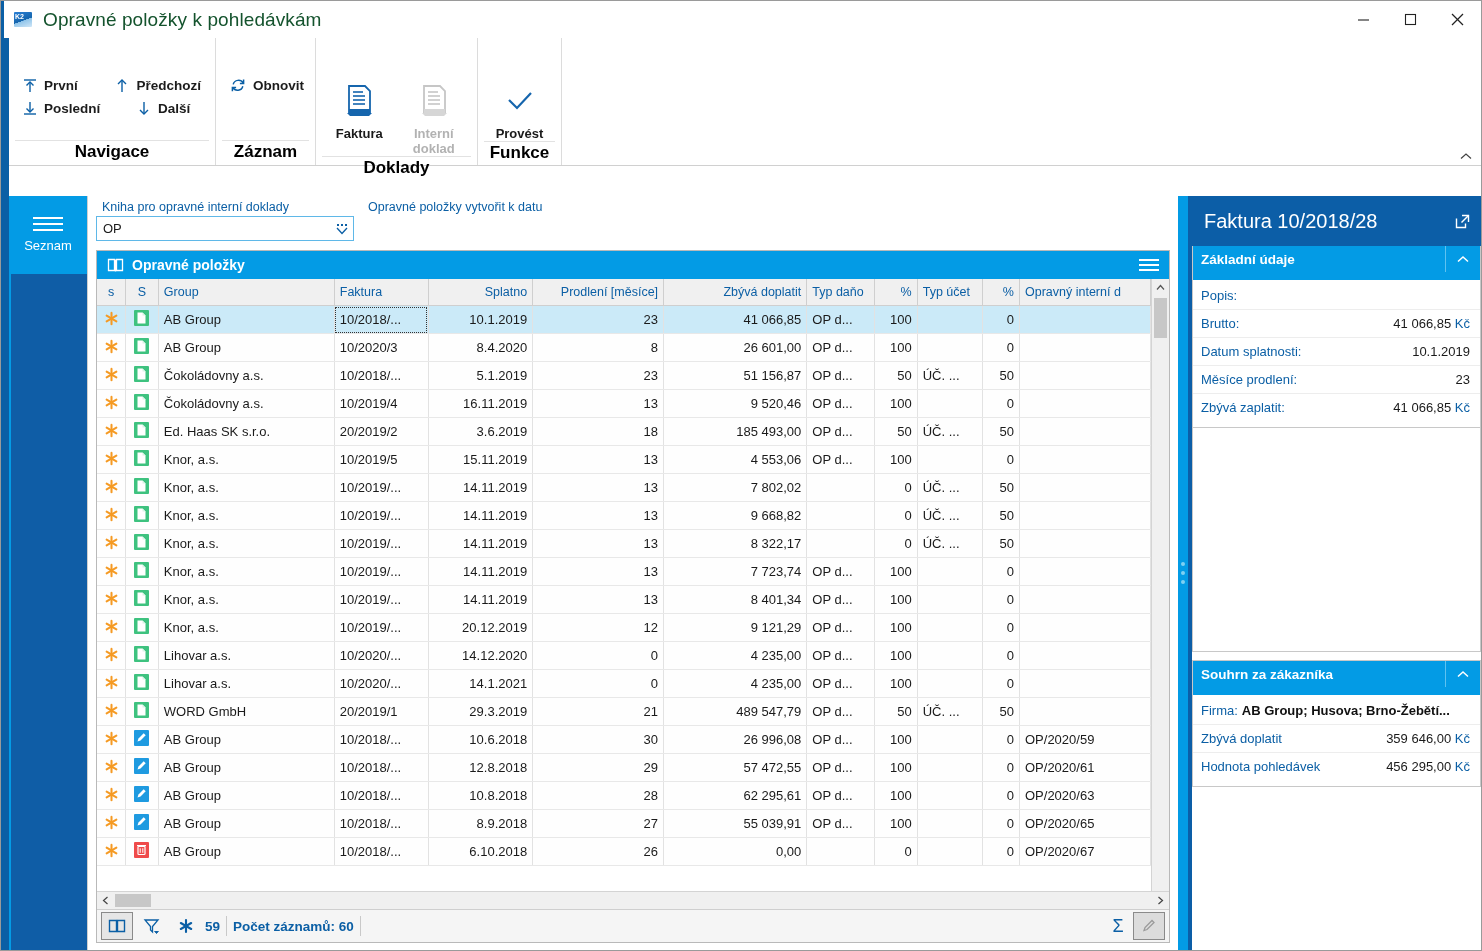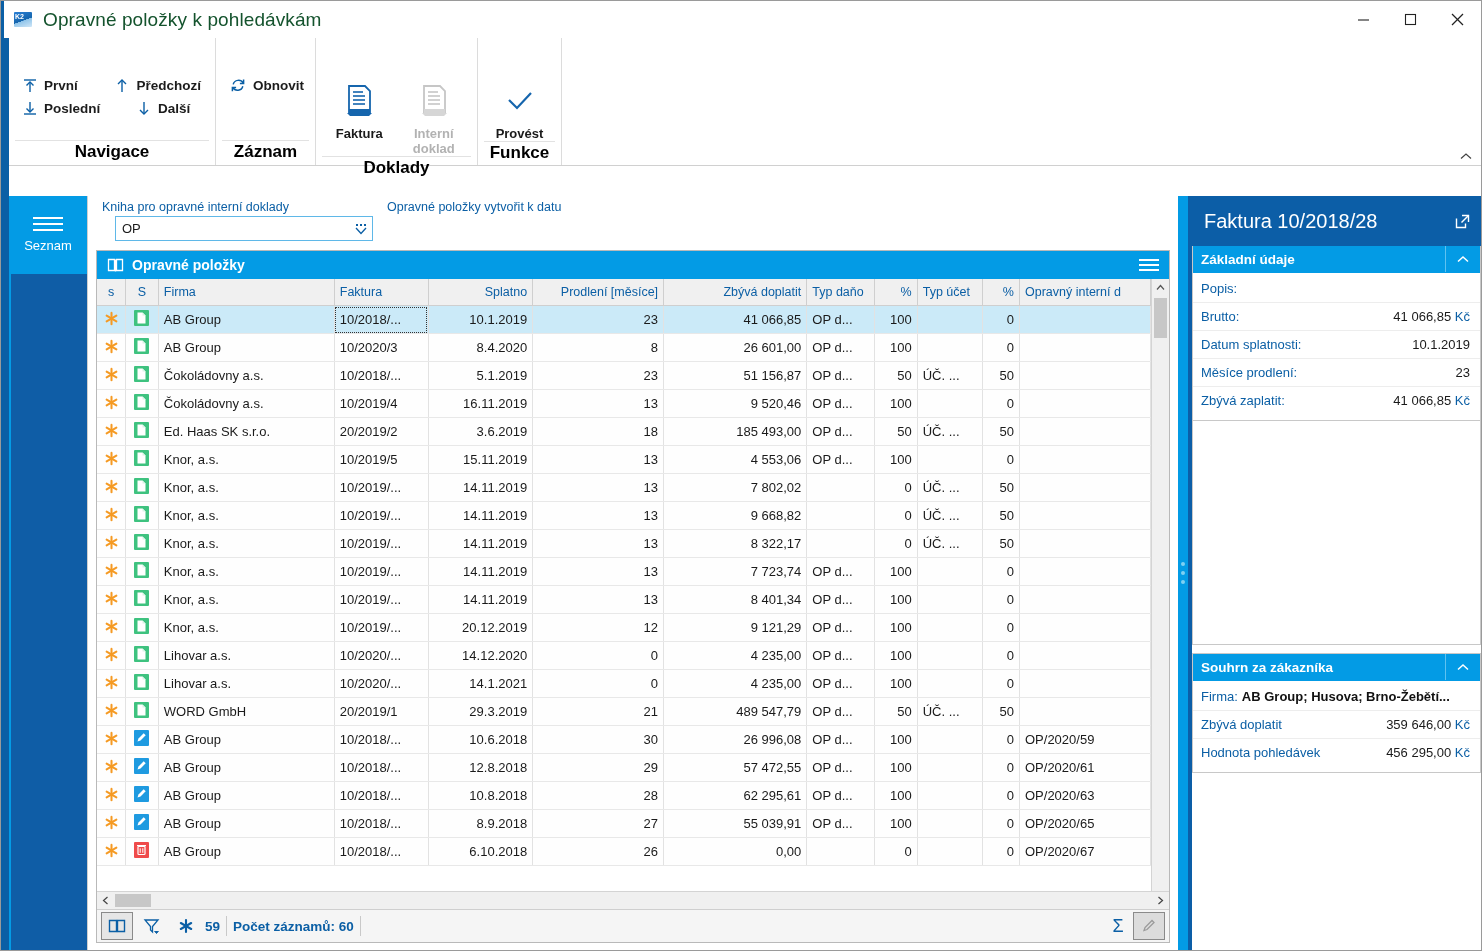--- a/index.html
+++ b/index.html
@@ -180,21 +180,21 @@
   .pfield .plabel {
     font-size: 12.5px; color: #0b5fa5; padding: 2px 4px 2px 6px;
   }
   .pinput {
     height: 25px; box-sizing: border-box;
     border: 1px solid #5fb8e8;
     background: #ffffff;
     display: flex; align-items: center;
     font-size: 13px; color: #1a1a1a;
   }
-  .pinput.book { width: 258px; padding-left: 6px; margin-left: 19px; }
+  .pinput.book { width: 258px; padding-left: 6px; }
   .pinput.date { width: 262px; padding-right: 4px; justify-content: flex-end; }
   .pinput .val { flex: 1; }
   .pinput .ddot {
     width: 22px; display: flex; align-items: center; justify-content: center;
     color: #0b5fa5;
   }
 
   
   .gridwrap {
     flex: 1; margin: 0 8px 0 8px;
@@ -309,21 +309,21 @@
   .rp-head .t { font-size: 20px; }
   .rp-head .pop { margin-left: auto; display:flex; }
   .card {
     margin: 0; border: 1px solid #c8c8c8; border-top: none;
     display: flex; flex-direction: column;
     background: #fff;
   }
   .card-hd {
     height: 26px; flex: 0 0 26px;
     background: #039be5; color: #ffffff;
-    display: flex; align-items: center; padding: 0 0 1px 8px;
+    display: flex; align-items: center; padding: 0 0 8px 8px;
     font-size: 13.5px; font-weight: bold;
   }
   .card-hd .chev {
     margin-left: auto; width: 34px; height: 26px;
     display: flex; align-items: center; justify-content: center;
     border-left: 1px solid #5fc2f0;
   }
   .card-body { padding: 2px 0 6px 0; }
   .row {
     display: flex; align-items: center; height: 27px;
@@ -573,21 +573,21 @@
                   <col style="width:66px">
                 <col style="width:42px">
                   <col style="width:64px">
                   <col style="width:36px">
                   <col style="width:128px">
               </colgroup>
               <thead>
                 <tr>
                   <th style="text-align:center;">s</th>
                   <th style="text-align:center;">S</th>
-                  <th>Firma</th>
+                  <th>Group</th>
                   <th>Faktura</th>
                   <th class="num">Splatno</th>
                   <th class="num">Prodlení [měsíce]</th>
                   <th class="num">Zbývá doplatit</th>
                   <th>Typ daňo</th>
                   <th class="num">%</th>
                   <th>Typ účet</th>
                   <th class="num">%</th>
                   <th>Opravný interní d</th>
                 </tr>

